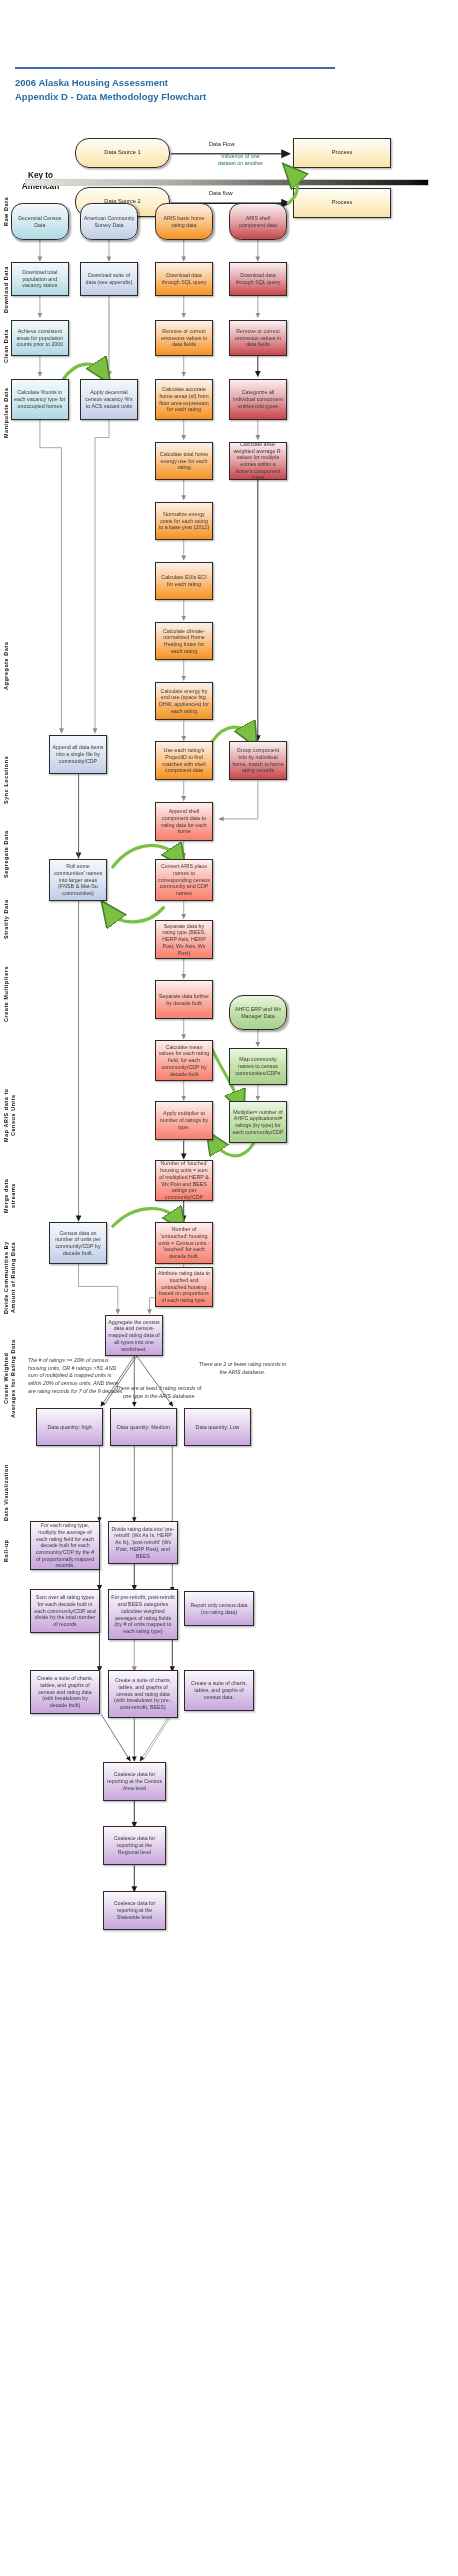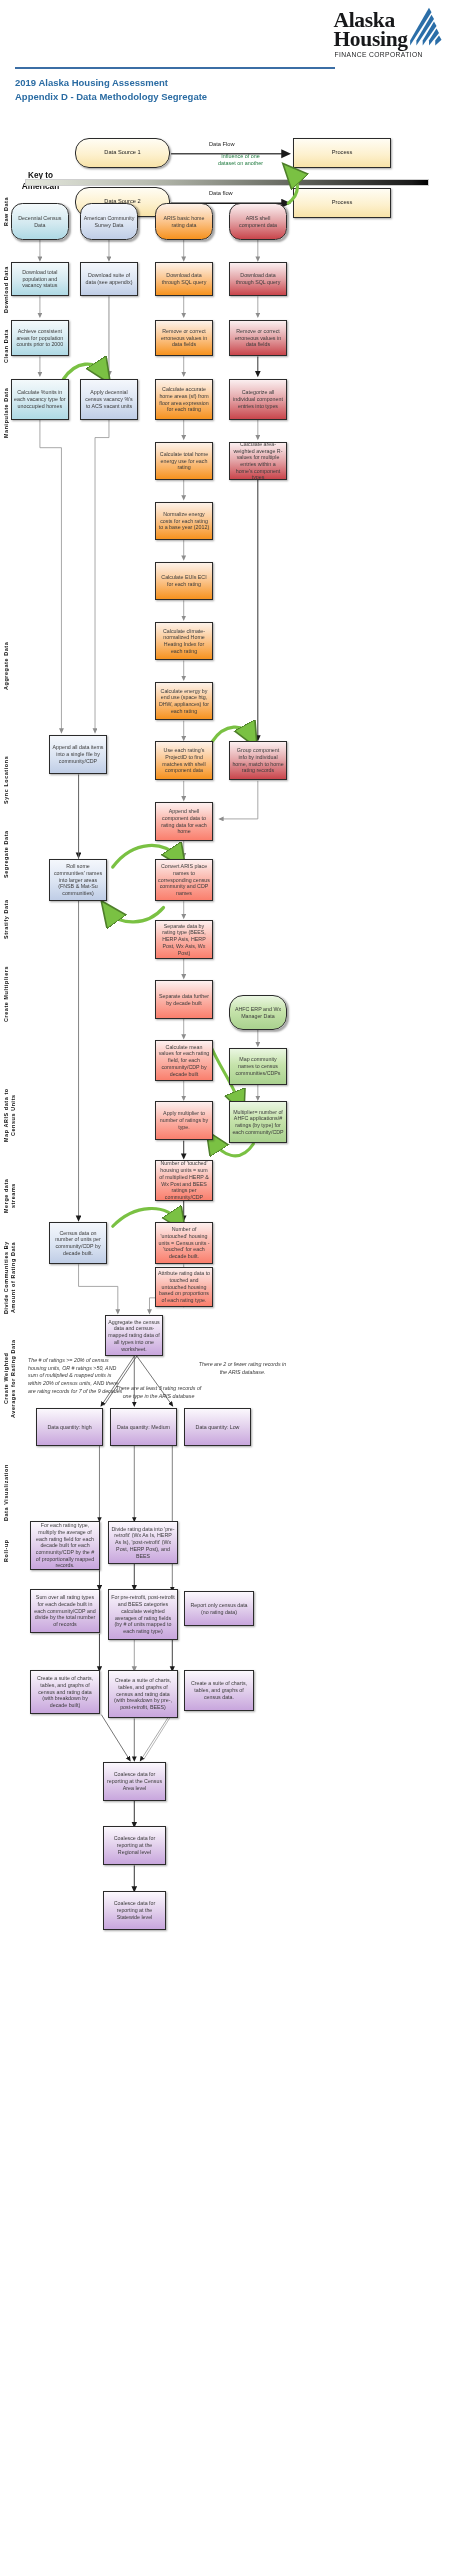--- a/index.html
+++ b/index.html
@@ -93,40 +93,26 @@
     line-height: 1.45;
   }
 
   svg.wires { position: absolute; left: 0; top: 0; width: 458px; height: 2576px; pointer-events: none; }
 </style>
 </head>
 <body>
 
 <div id="page">
 
-  <div id="logo">
-    <svg width="70" height="44" viewBox="0 0 110 70">
-      <g fill="#2b6ea8">
-        <path d="M52 66 L52 58 L82 6 L86 13 Z"></path>
-        <path d="M62 66 L62 58 L86 17 L90 24 Z"></path>
-        <path d="M72 66 L72 58 L90 28 L94 35 Z"></path>
-        <path d="M82 66 L82 58 L94 39 L98 46 Z"></path>
-        <path d="M92 66 L92 58 L98 50 L102 57 Z"></path>
-      </g>
-    </svg>
-    <div class="lw l1">Alaska</div>
-    <div class="lw l2">Housing</div>
-    <div class="lw l3">FINANCE CORPORATION</div>
-  </div>
 
   <div id="header-rule"></div>
 
   <div id="title">
-    <div>2019 Alaska Housing Assessment</div>
-    <div>Appendix D - Data Methodology Segregate</div>
+    <div>2006 Alaska Housing Assessment</div>
+    <div>Appendix D - Data Methodology Flowchart</div>
   </div>
 
   <div class="key-label" style="white-space:pre-line;">Key to
 American</div>
 
   <div class="node rounded cream key-node" style="left:75px; top:138px; width:95px; height:30px;">Data Source 1</div>
 
   <div class="node rounded cream key-node" style="left:75px; top:187px; width:95px; height:30px;">Data Source 2</div>
 
   <div class="node cream key-node" style="left:293px; top:138px; width:98px; height:30px;">Process</div>

